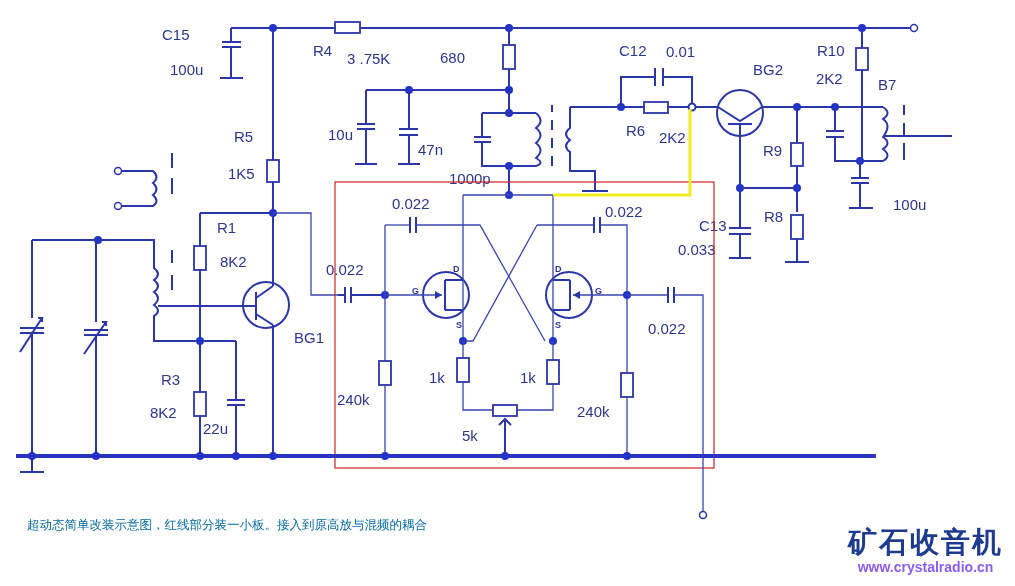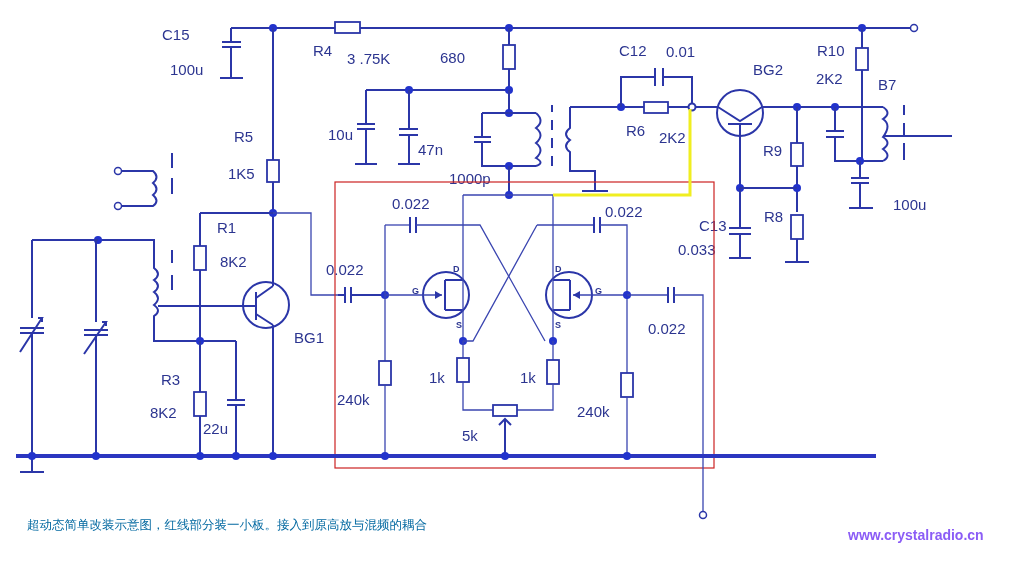--- a/index.html
+++ b/index.html
@@ -266,14 +266,15 @@
     <circle class="dot" cx="505" cy="456" r="4"></circle>
     <circle class="dot" cx="627" cy="456" r="4"></circle>
   </g>
 </svg>
 
 <div class="caption">
   <div>超动态简单改装示意图，红线部分装一小板。接入到原高放与混频的耦合</div>
 </div>
 
 <div class="logo">
+  <div class="logo-title">矿石收音机</div>
   <div class="logo-url">www.crystalradio.cn</div>
 </div>
 
 </body></html>

